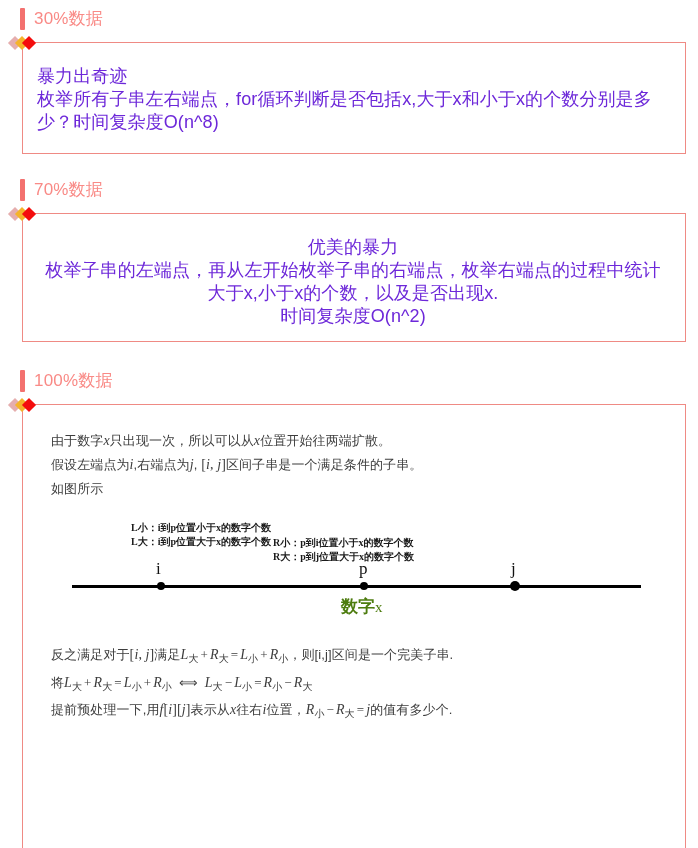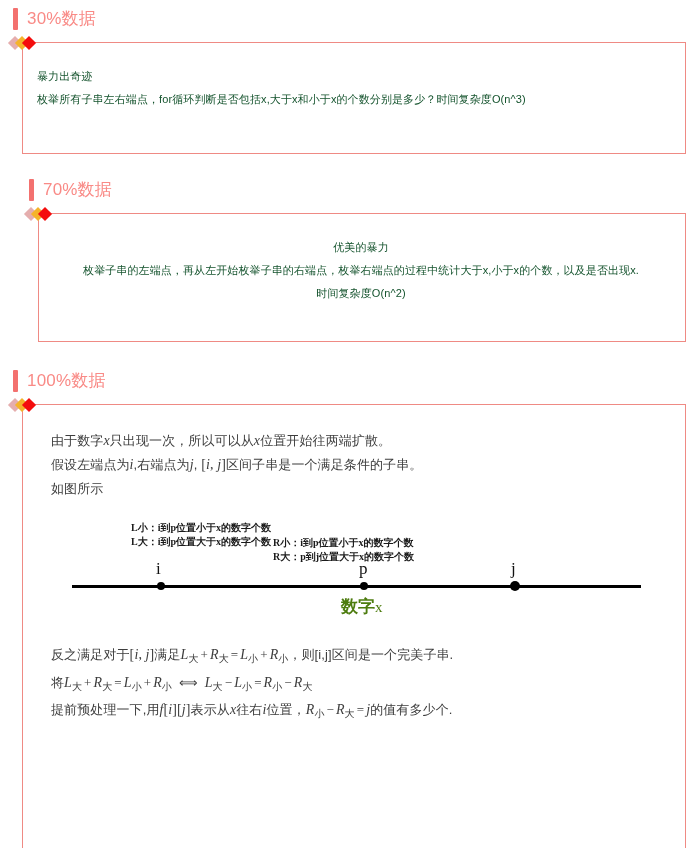--- a/index.html
+++ b/index.html
@@ -19,21 +19,21 @@
   .page {
     position: relative;
     width: 698px;
     padding: 0;
   }
 
   
   .section-heading {
     display: flex;
     align-items: center;
-    padding-left: 13px;
+    padding-left: 20px;
     margin: 0;
   }
   .heading-bar {
     width: 5px;
     height: 22px;
     background: #f3716f;
     border-radius: 1px;
     margin-right: 9px;
     flex: none;
   }
@@ -49,23 +49,23 @@
   .note-box {
     position: relative;
     margin: 12px 12px 0 22px;
     border: 1px solid #ef8a84;
     background: #ffffff;
   }
   .note-inner {
     padding: 22px 16px 20px 14px;
   }
   .note-line {
-    font-size: 11px;
+    font-size: 18px;
     line-height: 23px;
-    color: #14532d;
+    color: #6d28d9;
     white-space: pre-wrap;
     word-break: break-word;
     letter-spacing: 0.1px;
   }
 
   
   .diamond-marker {
     position: absolute;
     left: -13px;
     top: -7px;
@@ -180,26 +180,26 @@
     </div>
 
     <div class="note-box" style="height:112px;">
       <div class="diamond-marker">
         <span class="dia d1"></span>
         <span class="dia d2"></span>
         <span class="dia d3"></span>
       </div>
       <div class="note-inner">
         <div class="note-line">暴力出奇迹</div>
-        <div class="note-line">枚举所有子串左右端点，for循环判断是否包括x,大于x和小于x的个数分别是多少？时间复杂度O(n^3)</div>
+        <div class="note-line">枚举所有子串左右端点，for循环判断是否包括x,大于x和小于x的个数分别是多少？时间复杂度O(n^8)</div>
       </div>
     </div>
   </div>
 
-  <div style="padding-top:25px;margin-left:16px;">
+  <div style="padding-top:25px;">
     <div class="section-heading">
       <span class="heading-bar"></span>
       <span class="heading-text">70%数据</span>
     </div>
 
     <div class="note-box" style="height:129px;text-align:center;">
       <div class="diamond-marker">
         <span class="dia d1"></span>
         <span class="dia d2"></span>
         <span class="dia d3"></span>
@@ -227,21 +227,21 @@
 
       <div class="note-inner">
 
         <div class="note-line">由于数字<span class="mi">x</span>只出现一次，所以可以从<span class="mi">x</span>位置开始往两端扩散。</div>
         <div class="note-line">假设左端点为<span class="mi">i</span>,右端点为<span class="mi">j</span>, <span class="mr">[<span class="mi">i</span>, <span class="mi">j</span>]</span>区间子串是一个满足条件的子串。</div>
         <div class="note-line">如图所示</div>
 
         <div class="figure">
           <span class="fig-label" style="left:80px; top:12px;">L小：i到p位置小于x的数字个数</span>
           <span class="fig-label" style="left:80px; top:26px;text-align:center;">L大：i到p位置大于x的数字个数</span>
-          <span class="fig-label" style="left:222px; top:27px;">R小：i到p位置小于x的数字个数</span>
+          <span class="fig-label" style="left:222px; top:27px;">R小：p到i位置小于x的数字个数</span>
           <span class="fig-label" style="left:222px; top:41px;">R大：p到j位置大于x的数字个数</span>
 
           <span class="axis-line"></span>
 
           <span class="point-name" style="left:105px;">i</span>
           <span class="axis-dot" style="left:106px;"></span>
 
           <span class="point-name" style="left:308px;">p</span>
           <span class="axis-dot" style="left:309px;"></span>
 

